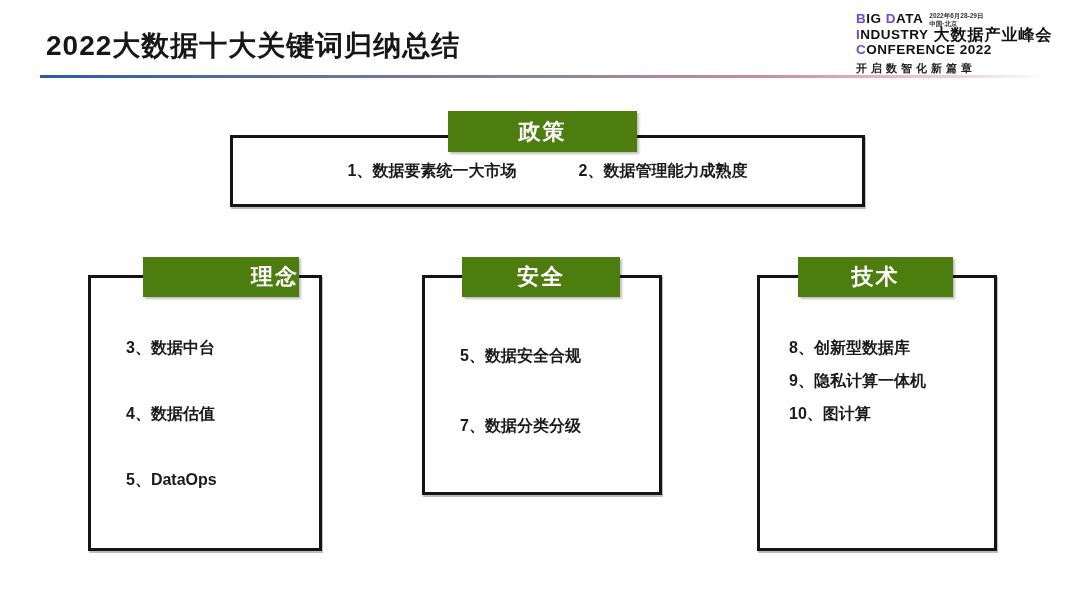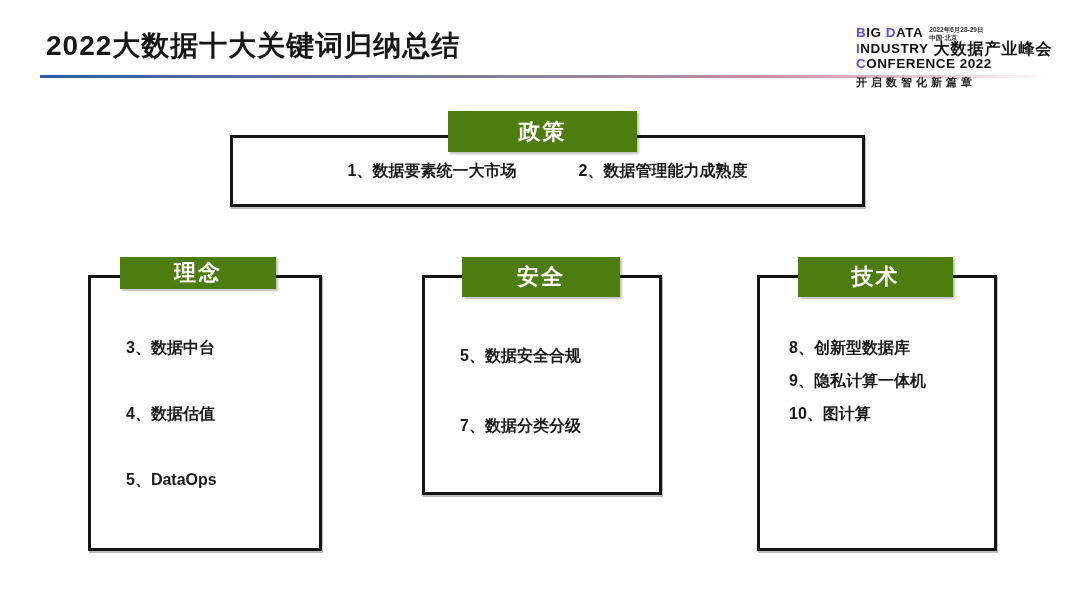--- a/index.html
+++ b/index.html
@@ -11,21 +11,21 @@
   
   .slide-title{
     position:absolute;left:46px;top:27px;
     font-size:28px;font-weight:bold;color:#171717;letter-spacing:1px;
   }
   .title-rule{
     position:absolute;left:40px;top:75px;width:1008px;height:3px;
     background:linear-gradient(to right,#2e5ba6 0%,#5f6fa0 25%,#8d8399 50%,#c98d9f 72%,#eccfd8 90%,rgba(255,255,255,0) 100%);
   }
   
-  .logo{position:absolute;left:856px;top:25px;width:200px;color:#111;}
+  .logo{position:absolute;left:856px;top:11px;width:200px;color:#111;}
   .logo .row{display:flex;align-items:flex-start;line-height:15px;}
   .logo .en{font-size:13.5px;font-weight:800;letter-spacing:0.5px;color:#111;white-space:nowrap;}
   .logo .accent{color:#6C4BD8;}
   .logo .dates{margin-left:6px;margin-top:1px;font-size:6.5px;line-height:7.5px;font-weight:bold;color:#333;white-space:nowrap;}
   .logo .cn-big{font-size:16px;font-weight:800;margin-left:5px;letter-spacing:1px;white-space:nowrap;color:#111;}
   .logo .slogan{margin-top:4px;font-size:11px;font-weight:600;letter-spacing:4px;color:#222;white-space:nowrap;}
   
   .kbox{
     position:absolute;background:#fff;border:3px solid #141414;box-sizing:border-box;
     box-shadow:1px 2px 0 rgba(0,0,0,0.25);
@@ -75,21 +75,21 @@
 <div class="kbox" style="left:230px;top:135px;width:635px;height:72px;"></div>
 <div class="ktab" style="left:448px;top:111px;width:189px;height:41px;">
   <span>政策</span>
 </div>
 <div class="policy-items">
   <span class="kitem">1、数据要素统一大市场</span>
   <span class="kitem">2、数据管理能力成熟度</span>
 </div>
 
 <div class="kbox" style="left:88px;top:275px;width:234px;height:276px;"></div>
-<div class="ktab" style="left:120px;top:257px;width:156px;height:32px;">
+<div class="ktab" style="left:143px;top:257px;width:156px;height:40px;justify-content:flex-end;">
   <span>理念</span>
 </div>
 <div class="col-items col-idea">
   <span class="kitem">3、数据中台</span>
   <span class="kitem">4、数据估值</span>
   <span class="kitem">5、DataOps</span>
 </div>
 
 <div class="kbox" style="left:422px;top:275px;width:240px;height:220px;"></div>
 <div class="ktab" style="left:462px;top:257px;width:158px;height:40px;">

